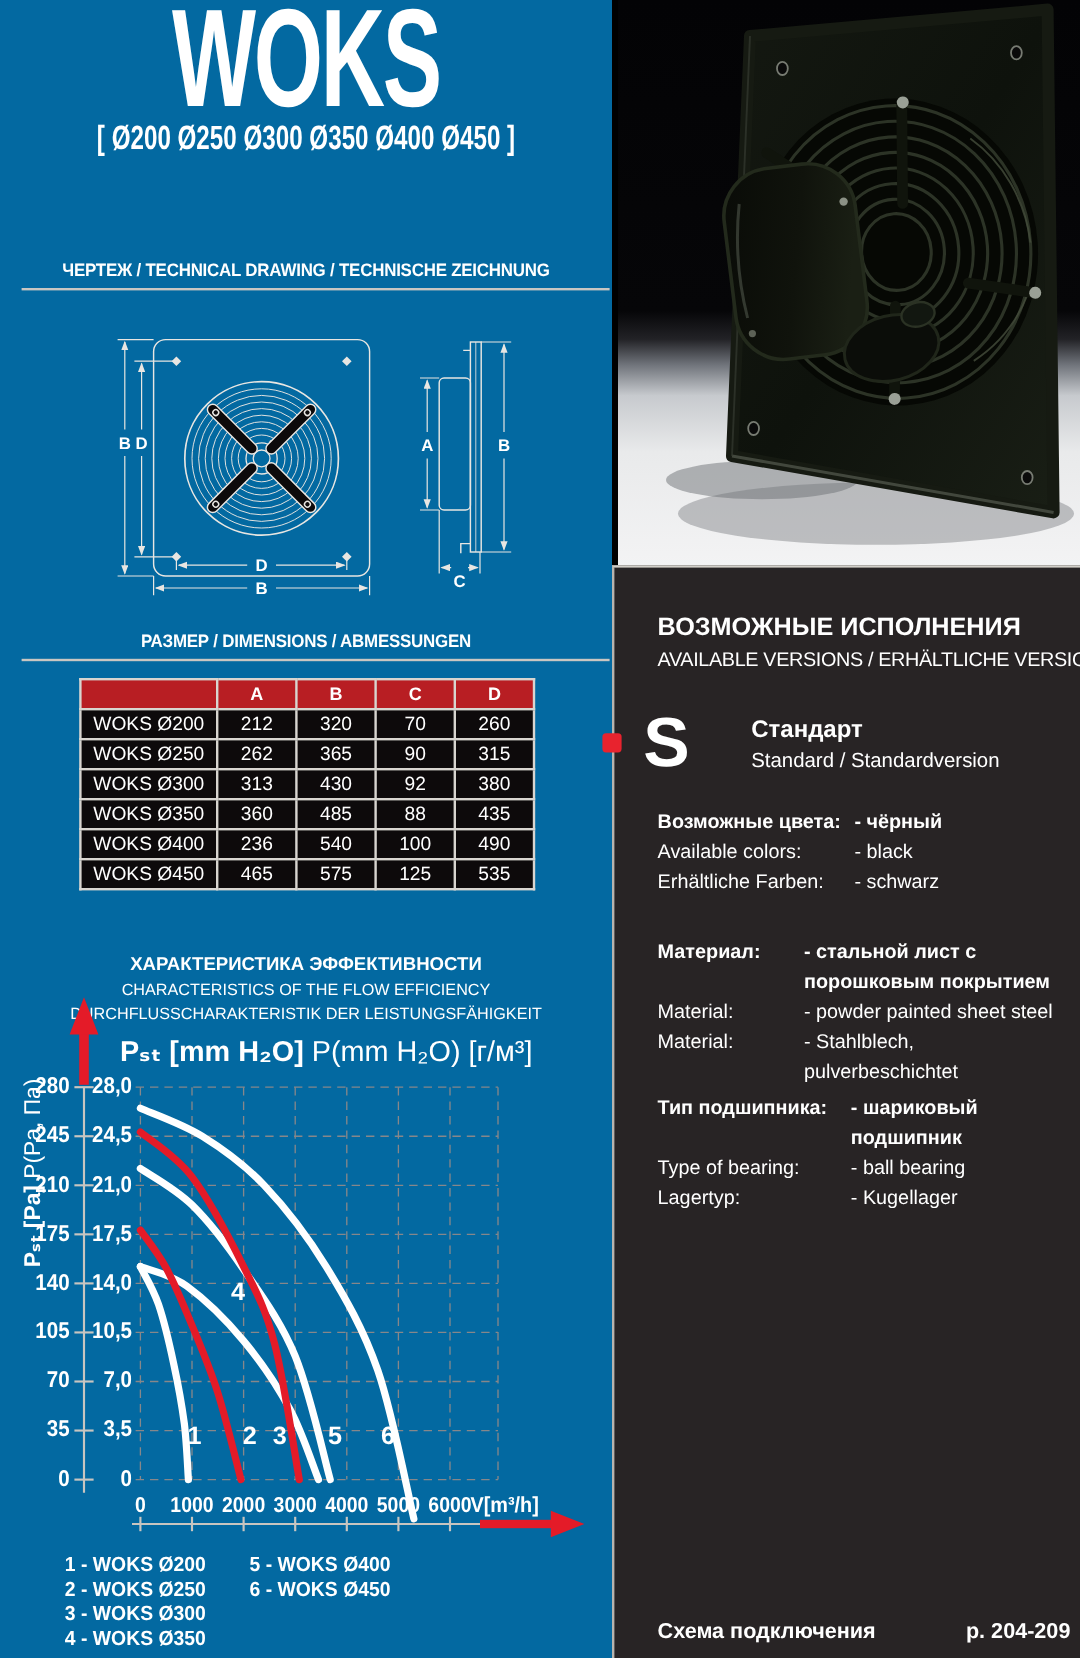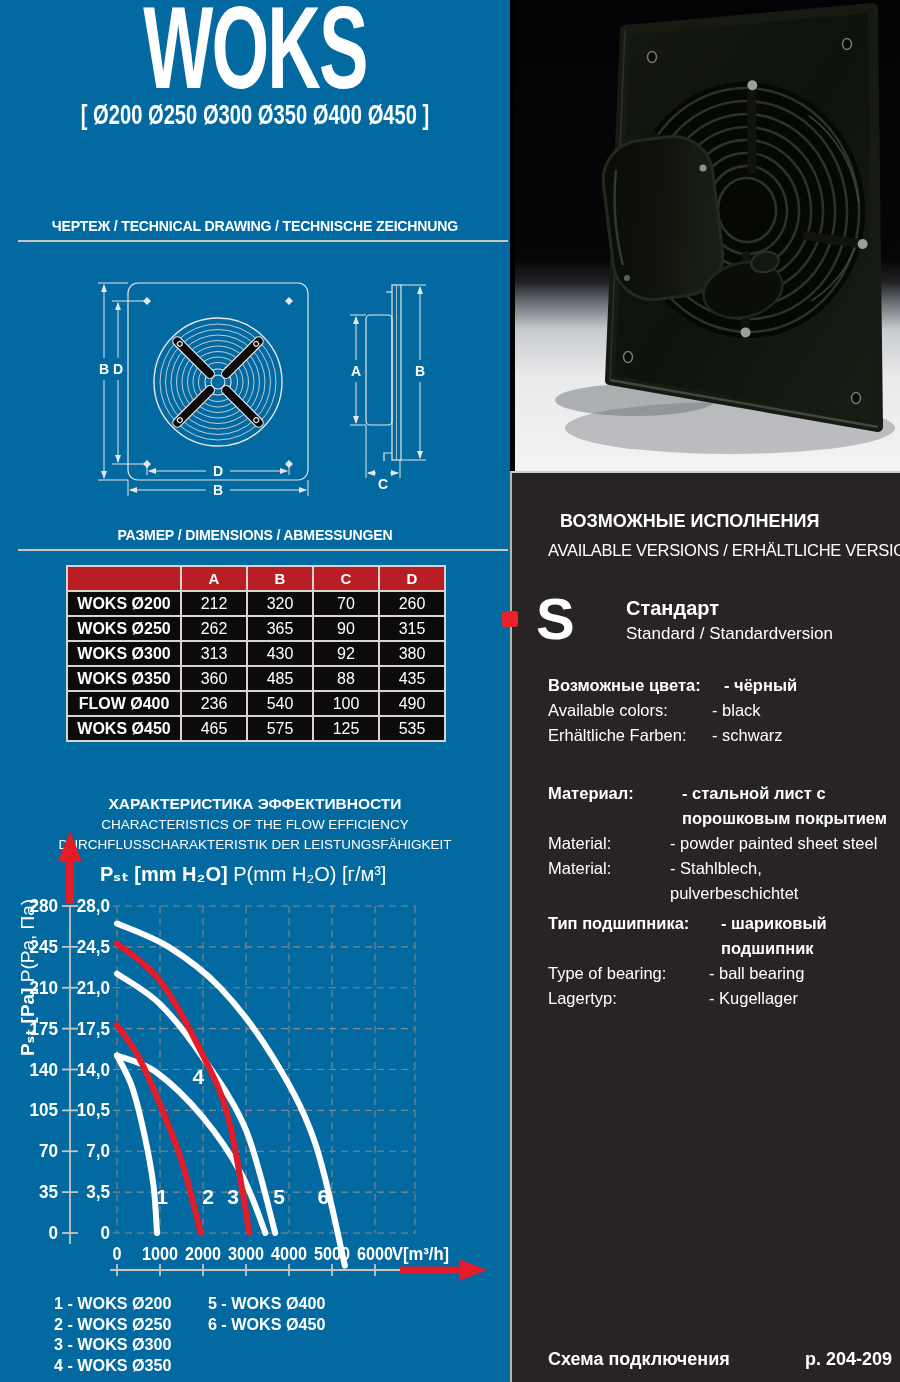--- a/index.html
+++ b/index.html
@@ -18,29 +18,29 @@
   .sec-line{position:absolute;left:18px;width:490px;height:2px;background:#c9c6c2;}
   #sec-drawing{top:217px;} #line-drawing{top:240px;}
   #sec-dims{top:526px;} #line-dims{top:549px;}
 
   
   .dim-table{position:absolute;left:66px;top:565px;border-collapse:collapse;}
   .dim-table td,.dim-table th{border:2px solid #d8d5d0;height:23px;padding:0;
        text-align:center;vertical-align:middle;font-size:15px;}
   .dim-table th{background:#b81e23;font-weight:bold;width:64px;}
   .dim-table th.model-h{width:112px;}
-  .dim-table td.model{font-weight:bold;letter-spacing:0;}
+  .dim-table td.model{font-weight:normal;letter-spacing:0;}
   .dim-table td{font-weight:normal;font-size:16px;background:#0d0a0b;}
 
   
   .chart-titles{position:absolute;left:0;width:510px;text-align:center;font-weight:bold;}
   #ct-ru{top:795px;font-size:15.5px;}
   #ct-en{top:817px;font-size:13.5px;font-weight:normal;}
   #ct-de{top:837px;font-size:13.5px;font-weight:normal;}
-  .x-axis-title{position:absolute;left:100px;top:862px;font-size:20px;white-space:nowrap;}
+  .x-axis-title{position:absolute;left:100px;top:862px;font-size:24px;white-space:nowrap;}
   .x-axis-title b{font-weight:bold;} .x-axis-title span{font-weight:normal;}
   .y-axis-title{position:absolute;left:16px;top:1056px;transform:rotate(-90deg);
        transform-origin:0 0;white-space:nowrap;font-size:19px;}
   #chart-svg{position:absolute;left:0;top:820px;}
   #chart-text{position:absolute;left:0;top:820px;width:510px;height:470px;}
   .tick-pa,.tick-mm{position:absolute;text-align:right;font-weight:bold;font-size:19px;
        transform:scaleX(0.9);transform-origin:100% 0;}
   .tick-x{position:absolute;text-align:center;font-weight:bold;font-size:18px;
        transform:scaleX(0.9);}
   .v-label{position:absolute;font-weight:bold;font-size:18px;white-space:nowrap;transform:scaleX(0.92);transform-origin:0 0;}
@@ -48,29 +48,29 @@
   .legend{position:absolute;left:54px;top:1294px;display:grid;
        grid-template-rows:repeat(4,20.5px);grid-auto-flow:column;
        grid-template-columns:162px auto;font-weight:bold;font-size:17px;
        transform:scaleX(0.95);transform-origin:0 0;white-space:nowrap;}
 
   
   #product-photo{position:absolute;left:515px;top:0;}
   .right-panel{position:absolute;left:510px;top:471px;width:390px;height:911px;
        background:#282425;border-left:2px solid #b8b4ae;border-top:2px solid #d2cfc9;
        box-sizing:border-box;}
-  .panel-title-ru{position:absolute;left:48px;top:38px;font-weight:bold;font-size:18px;white-space:nowrap;}
+  .panel-title-ru{position:absolute;left:36px;top:38px;font-weight:bold;font-size:21px;white-space:nowrap;}
   .panel-title-intl{position:absolute;left:36px;top:68px;font-size:16.5px;letter-spacing:-0.3px;white-space:nowrap;}
   .version-code{position:absolute;left:24px;top:112px;font-weight:bold;font-size:58px;}
   .version-ru{position:absolute;left:114px;top:124px;font-weight:bold;font-size:20px;}
   .version-intl{position:absolute;left:114px;top:151px;font-size:17px;}
   .spec-block{position:absolute;left:36px;right:6px;}
   #spec-colors{top:200px;} #spec-material{top:308px;} #spec-bearing{top:438px;}
   .spec-row{display:flex;line-height:25px;font-size:16.5px;}
-  .spec-row.strong{font-weight:bold;gap:12px;}
+  .spec-row.strong{font-weight:bold;}
   #spec-colors .spec-label{width:164px;flex:none;}
   #spec-material .spec-label{width:122px;flex:none;}
   #spec-bearing .spec-label{width:161px;flex:none;}
   .spec-value{width:222px;}
   .panel-footer{position:absolute;left:36px;right:8px;top:876px;display:flex;
        justify-content:space-between;font-weight:bold;font-size:18px;}
   .red-marker{position:absolute;left:502px;top:611px;width:16px;height:16px;
        background:#e8232e;border-radius:3px;z-index:6;}
 </style>
 </head>
@@ -217,21 +217,21 @@
           <td>380</td>
         </tr>
         <tr>
           <td class="model">WOKS Ø350</td>
           <td>360</td>
           <td>485</td>
           <td>88</td>
           <td>435</td>
         </tr>
         <tr>
-          <td class="model">FLOW Ø400</td>
+          <td class="model">WOKS Ø400</td>
           <td>236</td>
           <td>540</td>
           <td>100</td>
           <td>490</td>
         </tr>
         <tr>
           <td class="model">WOKS Ø450</td>
           <td>465</td>
           <td>575</td>
           <td>125</td>

